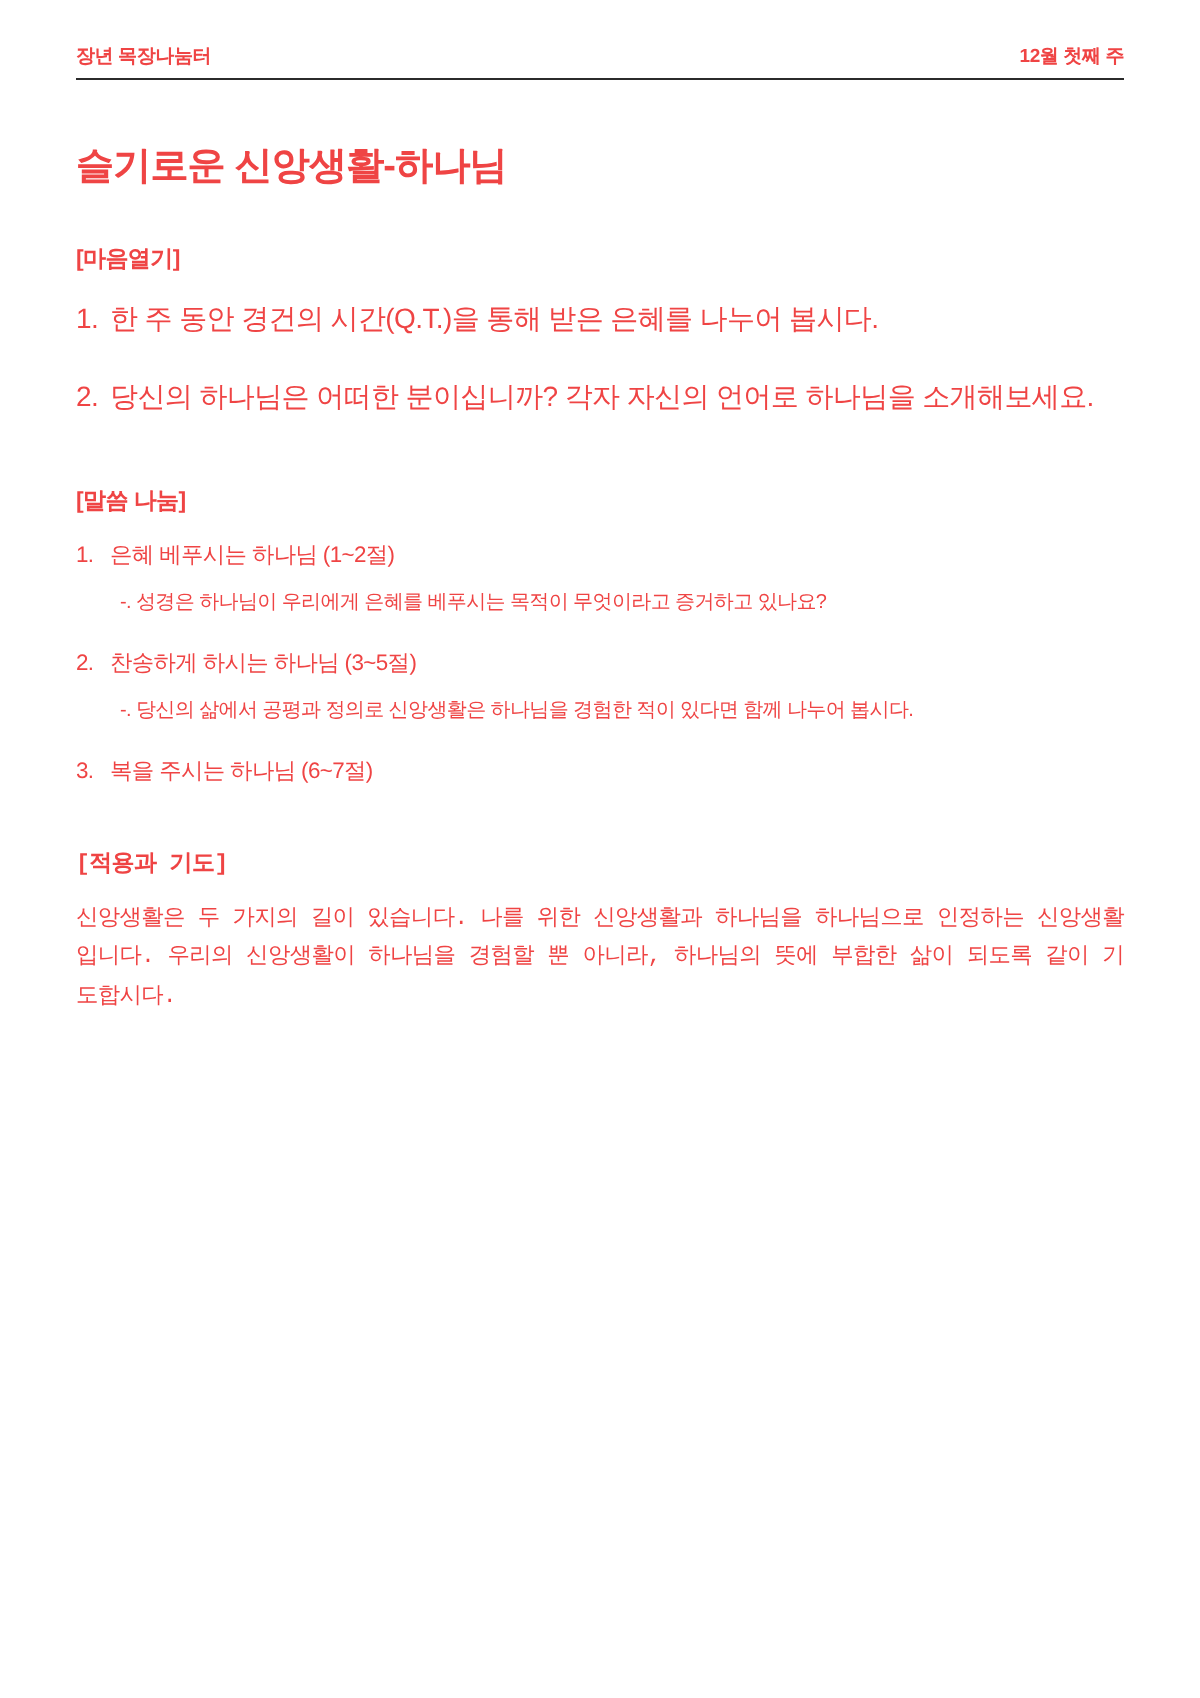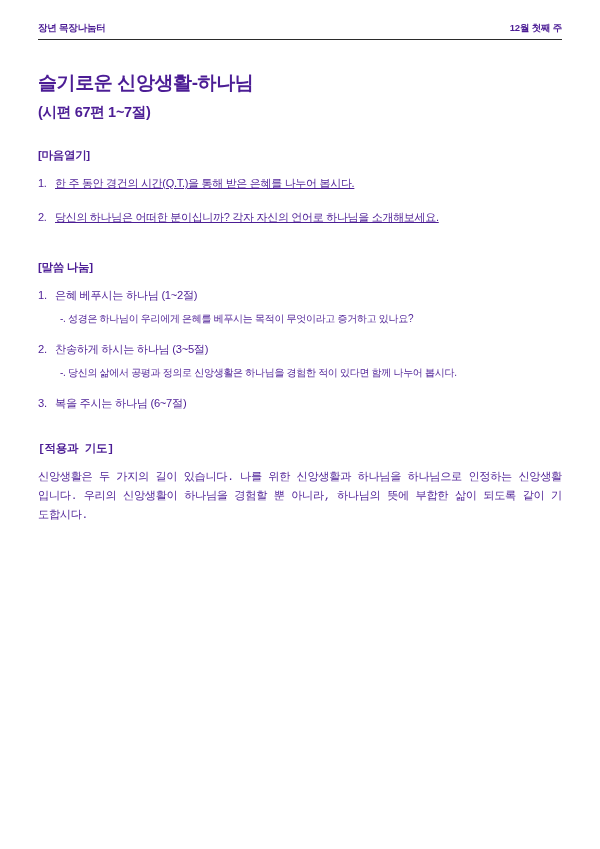--- a/index.html
+++ b/index.html
@@ -8,21 +8,21 @@
     background: #d8d8d8;
   }
   .page {
     position: relative;
     width: 600px;
     height: 849px;
     background: #ffffff;
     margin: 0 auto;
     box-sizing: border-box;
     font-family: "Liberation Sans", "DejaVu Sans", sans-serif;
-    color: #4c1d95;
+    color: #ef4444;
     overflow: hidden;
   }
   .content {
     position: absolute;
     left: 38px;
     right: 38px;
     top: 22px;
   }
 
   
@@ -65,25 +65,24 @@
     font-size: 11.5px;
     font-weight: bold;
     letter-spacing: -0.3px;
     margin-bottom: 12px;
   }
   .sec-gap-1 { margin-top: 0; }
   .sec-gap-2 { margin-top: 34px; }
   .sec-gap-3 { margin-top: 28px; font-family: Liberation Mono, monospace; }
 
   .para {
-    font-size: 11px;
+    font-size: 14px;
     line-height: 1.55;
     letter-spacing: -0.3px;
     margin-bottom: 17px;
-    text-decoration: underline;
   }
   .q-item {
     font-size: 11.2px;
     line-height: 1.6;
     letter-spacing: -0.3px;
     margin-bottom: 5px;
   }
   .q-num {
     display: inline-block;
     min-width: 17px;
@@ -112,21 +111,20 @@
   <div class="content">
 
     <div class="header">
       <span>장년 목장나눔터</span>
       <span>12월 첫째 주</span>
     </div>
     <div class="header-rule"></div>
 
     <div class="title-block">
       <div class="doc-title">슬기로운 신앙생활-하나님</div>
-      <div class="doc-subtitle">(시편 67편 1~7절)</div>
     </div>
 
     <div class="section sec-gap-1">
       <div class="section-heading">[마음열기]</div>
       <div class="para">
         <span class="q-num">1.</span><span>한 주 동안 경건의 시간(Q.T.)을 통해 받은 은혜를 나누어 봅시다.</span>
       </div>
       <div class="para">
         <span class="q-num">2.</span><span>당신의 하나님은 어떠한 분이십니까? 각자 자신의 언어로 하나님을 소개해보세요.</span>
       </div>

